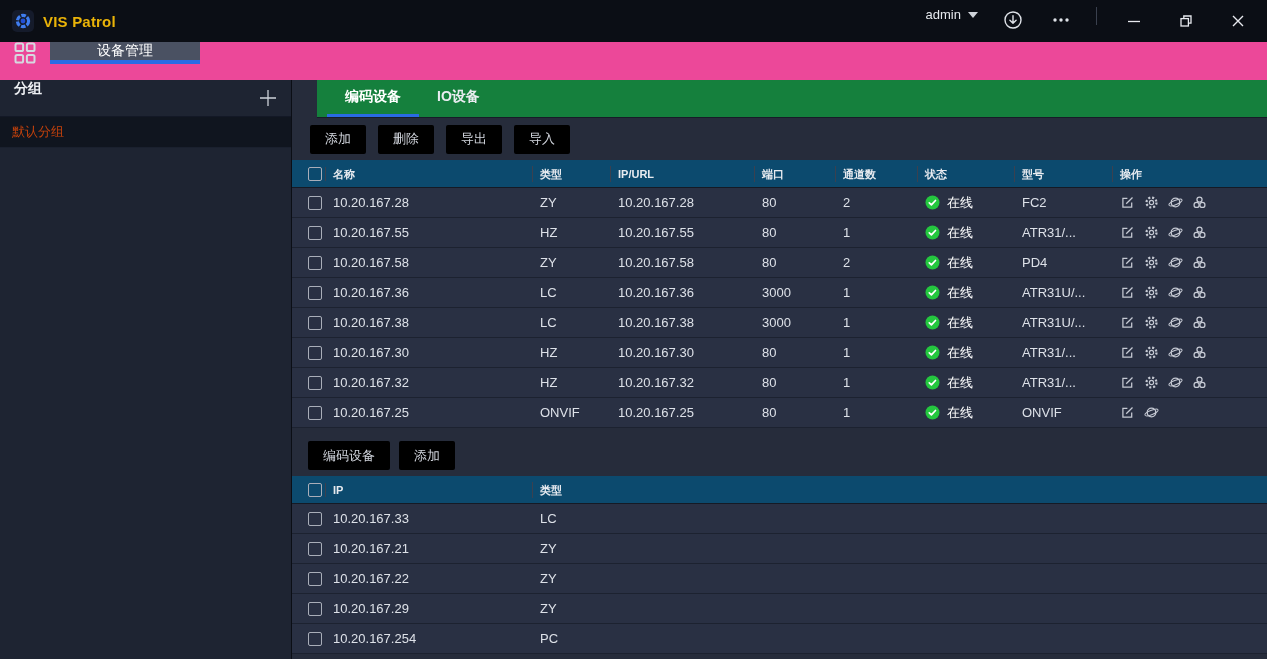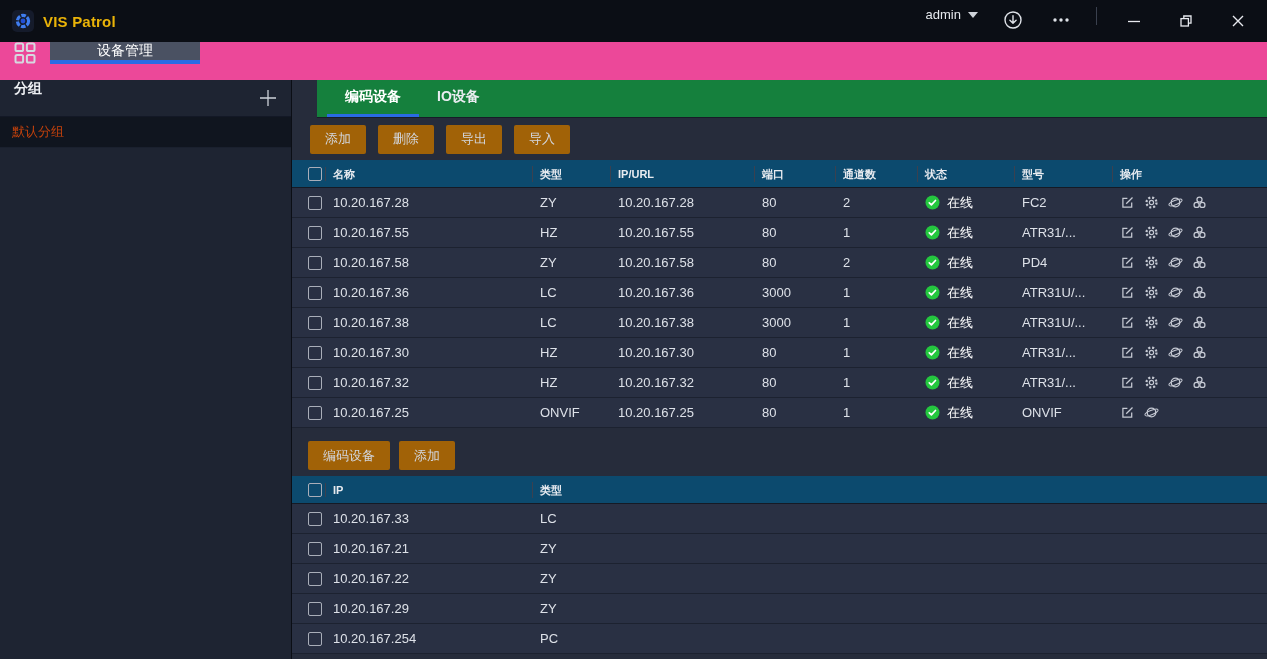--- a/index.html
+++ b/index.html
@@ -29,21 +29,21 @@
   .sidebar-title { font-weight:bold; font-size:14px; color:#eef0f4; }
   .plus-btn { margin-left:auto; display:flex; align-items:center; color:#cdd1d9; }
   .group-item { height:31px; background:#10151f; color:#c2410c; font-size:13px; display:flex; align-items:center; padding:0 12px; border-bottom:1px solid #1a202e; }
 
   .main { flex:1; min-width:0; display:flex; flex-direction:column; background:#262c3b; }
   .tabstrip { height:38px; background:#15803d; display:flex; padding-left:10px; border-bottom:1px solid #171c28;margin-left:25px; }
   .tab { padding:0 18px; display:flex; align-items:center; font-size:14px; font-weight:bold; color:#e9ecf1; border-bottom:3px solid transparent; cursor:default; }
   .tab.active { color:#ffffff; border-bottom-color:#2a6be4; }
 
   .toolbar { height:42px; display:flex; align-items:center; padding-left:18px; gap:12px; }
-  .btn { height:29px; padding:0 15px; background:#a16207; color:#d2d6de; font-size:13px; border:none; border-radius:2px; display:flex; align-items:center; cursor:default; }
+  .btn { height:29px; padding:0 15px; background:#000000; color:#d2d6de; font-size:13px; border:none; border-radius:2px; display:flex; align-items:center; cursor:default; }
 
   .grid8 { display:grid; grid-template-columns:34px 207px 78px 144px 81px 82px 97px 98px 1fr; }
   .grid3 { display:grid; grid-template-columns:34px 207px 1fr; }
   .thead { height:28px; background:#0c4a6e; align-items:center; font-weight:bold; font-size:11px; color:#e8ebf0; border-bottom:1px solid #151a25; }
   .thead .cell { border-right:1px solid #3a4150; height:16px; line-height:16px; }
   .thead .cell:last-child { border-right:none; }
   .cell { padding-left:7px; white-space:nowrap; overflow:hidden; }
   .c-check { padding-left:16px; display:flex; align-items:center; }
   .cb { width:14px; height:14px; border:1px solid #a9aeb9; border-radius:2px; background:transparent; flex:0 0 auto; }
   .trow { height:30px; background:#293043; border-bottom:1px solid #1c2230; align-items:center; font-size:13px; color:#dde1e8; }

